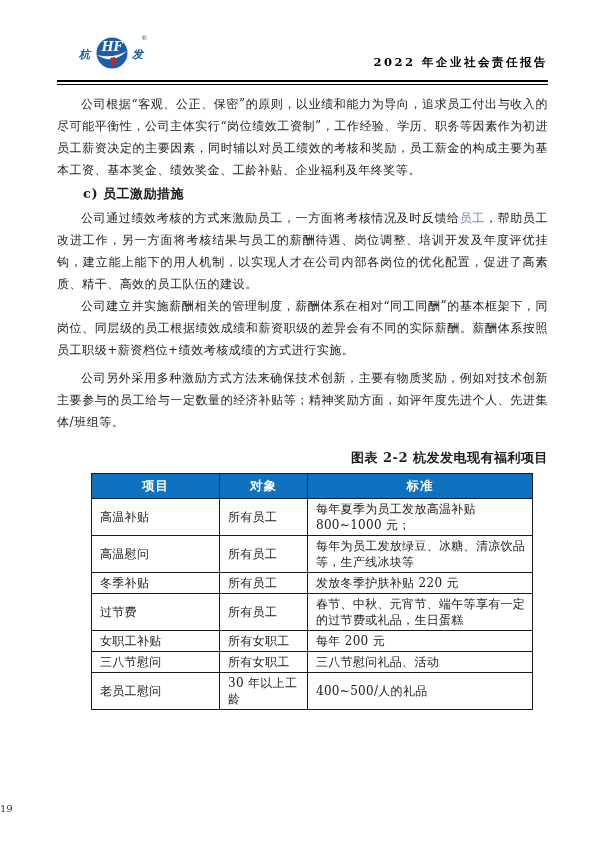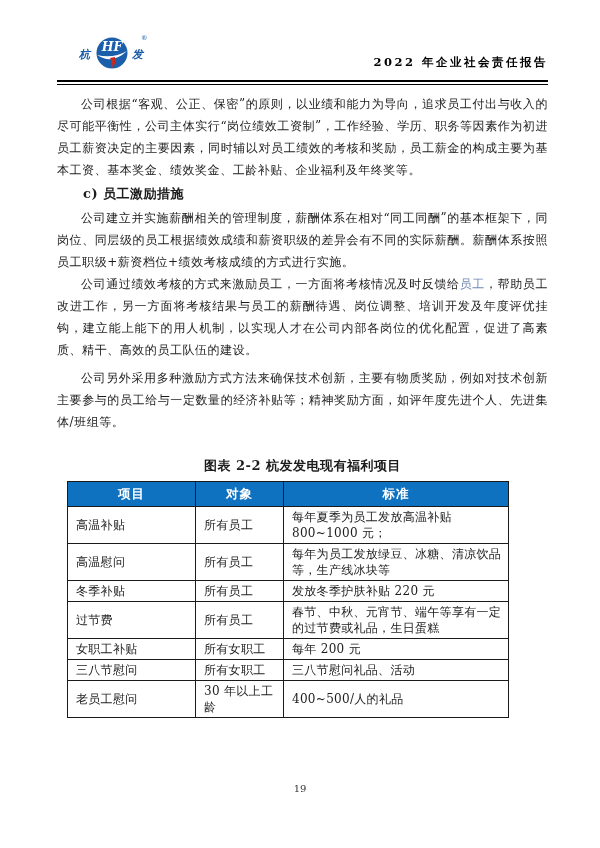--- a/index.html
+++ b/index.html
@@ -17,27 +17,27 @@
   .hdr-rule{border-top:2px solid #000;border-bottom:1px solid #000;height:2px;}
 
   
   p.bodytext{font-size:12px;line-height:22px;text-align:justify;text-indent:2em;margin:0;letter-spacing:0.55px;}
   p.first{margin-top:8px;}
   .heading{font-size:13px;font-weight:bold;line-height:22px;margin:2px 0 2px 0;text-indent:2em;letter-spacing:0.5px;}
   .link-blue{color:var(--link-blue);}
   p.p5{margin-top:6px;}
 
   
-  .caption{font-size:13px;font-weight:bold;text-align:center;margin:24px 0 6px 0;letter-spacing:0.5px;}
-  table.benefits{border-collapse:collapse;margin-left:10px;width:441px;font-size:12px;table-layout:fixed;border-radius:6px;}
+  .caption{font-size:13px;font-weight:bold;text-align:right;margin:16px 0 6px 0;letter-spacing:0.5px;}
+  table.benefits{border-collapse:collapse;margin-left:34px;width:441px;font-size:12px;table-layout:fixed;border-radius:6px;}
   table.benefits th{background:var(--th-bg);color:#fff;font-weight:bold;border:1px solid #1a1a1a;padding:3px 5px;line-height:18px;font-size:12.5px;letter-spacing:1px;}
   table.benefits td{border:1px solid #1a1a1a;padding:2px 5px 2px 8px;line-height:16px;vertical-align:middle;text-align:left;letter-spacing:0.3px;}
   col.c0{width:128px;} col.c1{width:88px;} col.c2{width:225px;}
 
-  .footer-page{position:absolute;left:0;right:0;bottom:54px;text-align:center;font-size:10px;color:#333;}
+  .footer-page{position:absolute;left:0;right:0;bottom:34px;text-align:left;font-size:10px;color:#333;}
 </style>
 </head>
 <body>
 
 <div class="page">
   <div class="content">
 
     <div class="hdr">
       <div class="logo">
         <svg width="70" height="46" viewBox="0 0 70 46">
@@ -52,23 +52,23 @@
       </div>
       <div class="hdr-title">2022 年企业社会责任报告</div>
     </div>
     <div class="hdr-rule"></div>
 
     <p class="bodytext first">公司根据“客观、公正、保密”的原则，以业绩和能力为导向，追求员工付出与收入的尽可能平衡性，公司主体实行“岗位绩效工资制”，工作经验、学历、职务等因素作为初进员工薪资决定的主要因素，同时辅以对员工绩效的考核和奖励，员工薪金的构成主要为基本工资、基本奖金、绩效奖金、工龄补贴、企业福利及年终奖等。</p>
 
     <div class="heading">c) 员工激励措施</div>
 
 
+    <p class="bodytext"><span>公司通过绩效考核的方式来激励员工，一方面将考核情况及时反馈给</span><span class="link-blue">员工</span><span>，帮助员工改进工作，另一方面将考核结果与员工的薪酬待遇、岗位调整、培训开发及年度评优挂钩，建立能上能下的用人机制，以实现人才在公司内部各岗位的优化配置，促进了高素质、精干、高效的员工队伍的建设。</span></p>
+
     <p class="bodytext">公司建立并实施薪酬相关的管理制度，薪酬体系在相对“同工同酬”的基本框架下，同岗位、同层级的员工根据绩效成绩和薪资职级的差异会有不同的实际薪酬。薪酬体系按照员工职级+薪资档位+绩效考核成绩的方式进行实施。</p>
-
-    <p class="bodytext"><span>公司通过绩效考核的方式来激励员工，一方面将考核情况及时反馈给</span><span class="link-blue">员工</span><span>，帮助员工改进工作，另一方面将考核结果与员工的薪酬待遇、岗位调整、培训开发及年度评优挂钩，建立能上能下的用人机制，以实现人才在公司内部各岗位的优化配置，促进了高素质、精干、高效的员工队伍的建设。</span></p>
 
     <p class="bodytext p5">公司另外采用多种激励方式方法来确保技术创新，主要有物质奖励，例如对技术创新主要参与的员工给与一定数量的经济补贴等；精神奖励方面，如评年度先进个人、先进集体/班组等。</p>
 
     <div class="caption">图表 2-2 杭发发电现有福利项目</div>
 
     <table class="benefits">
       <colgroup>
         <col class="c0">
           <col class="c1">
           <col class="c2">

